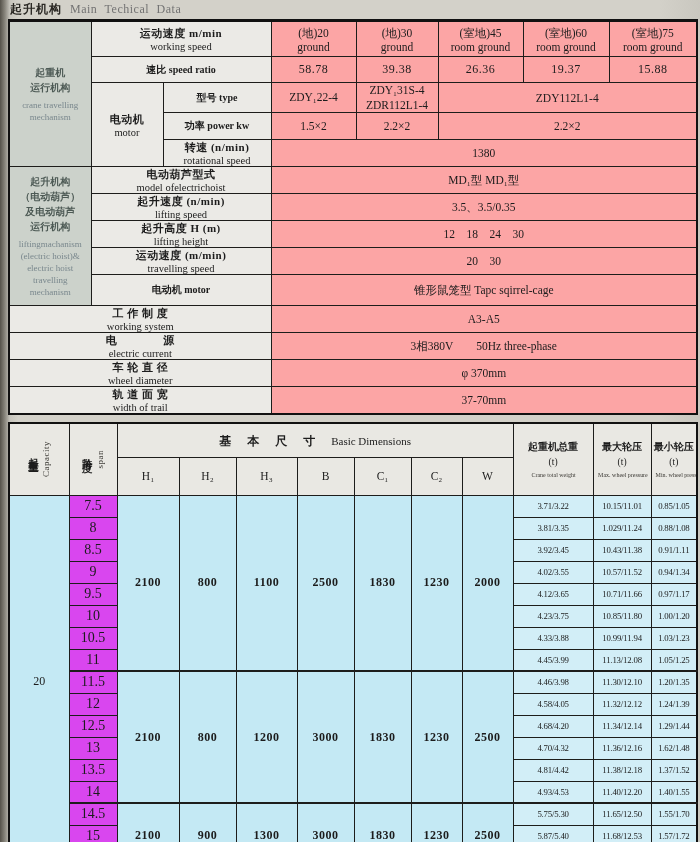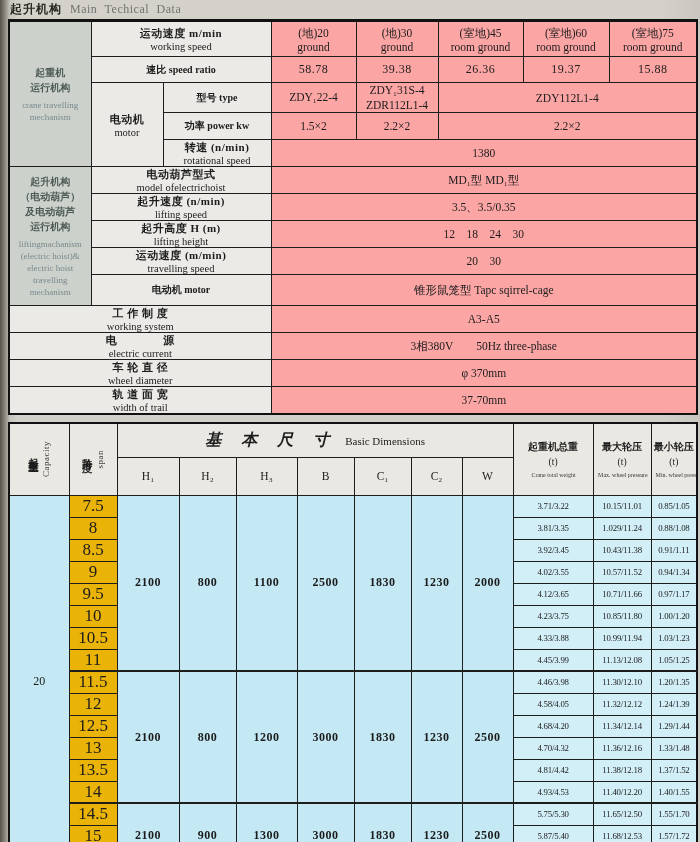--- a/index.html
+++ b/index.html
@@ -31,28 +31,28 @@
   .pre{white-space:pre-line;line-height:1.25;}
   .num{font-size:12px;letter-spacing:.5px;}
 
   
   .t2 th{background:#e9e8e3;font-weight:normal;}
   .t2 thead tr.h1 th{border-bottom-width:1px;}
   .vwrap{display:flex;justify-content:center;align-items:center;gap:3px;}
   .v-zh{writing-mode:vertical-rl;text-orientation:upright;font-size:10.5px;font-weight:bold;letter-spacing:2px;line-height:1;}
   .v-zh .vt{font-size:9px;font-weight:normal;}
   .v-en{writing-mode:vertical-rl;transform:rotate(180deg);font-size:9px;color:#3c3a36;letter-spacing:.5px;}
-  .bdh .bd-zh{font-size:16px;font-weight:bold;letter-spacing:2px;font-style:italic;}
+  .bdh .bd-zh{font-size:12px;font-weight:bold;letter-spacing:2px;}
   .bdh .bd-en{font-size:11px;margin-left:10px;text-align:right;}
   .dimh{font-size:11.5px;}
   .wth .zh{font-size:10px;font-weight:bold;}
   .wth .unit{font-size:9.5px;margin:3px 0 4px;}
   .wth .tiny{font-size:6.5px;color:#3a3833;white-space:nowrap;transform:scaleX(.92);}
   .cap-cell{background:#c4e9f4;font-size:12px;}
-  .span-cell{background:#eab308;font-size:17px;}
+  .span-cell{background:#d946ef;font-size:14px;}
   .dim-cell{background:#c4e9f4;font-size:12px;font-weight:bold;letter-spacing:.5px;}
   .wt-cell{background:#d2eef7;font-size:8.8px;letter-spacing:-.2px;}
   .group-start td{border-top-width:2px;}
 </style>
 </head>
 <body>
 
 <div class="page">
 
   <div class="titlebar">
@@ -350,21 +350,21 @@
         <tr style="height: 22px;">
           <td class="span-cell">12.5</td>
           <td class="wt-cell">4.68/4.20</td>
           <td class="wt-cell">11.34/12.14</td>
           <td class="wt-cell">1.29/1.44</td>
         </tr>
         <tr style="height: 22px;">
           <td class="span-cell">13</td>
           <td class="wt-cell">4.70/4.32</td>
           <td class="wt-cell">11.36/12.16</td>
-          <td class="wt-cell">1.33/1.48</td>
+          <td class="wt-cell">1.62/1.48</td>
         </tr>
         <tr style="height: 22px;">
           <td class="span-cell">13.5</td>
           <td class="wt-cell">4.81/4.42</td>
           <td class="wt-cell">11.38/12.18</td>
           <td class="wt-cell">1.37/1.52</td>
         </tr>
         <tr style="height: 22px;">
           <td class="span-cell">14</td>
           <td class="wt-cell">4.93/4.53</td>

